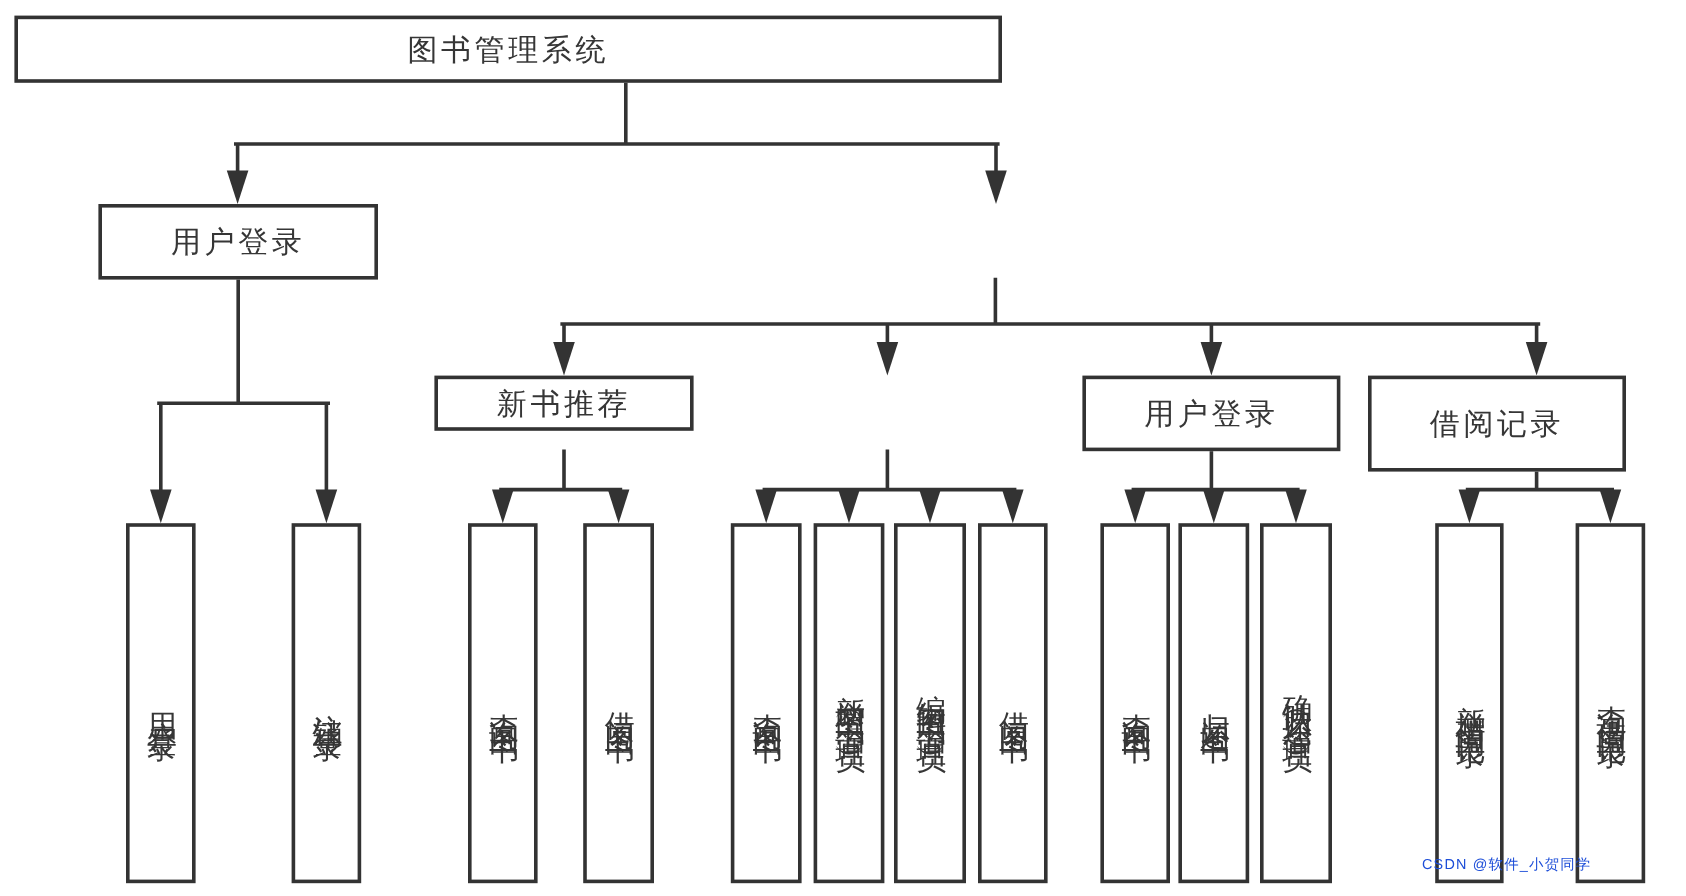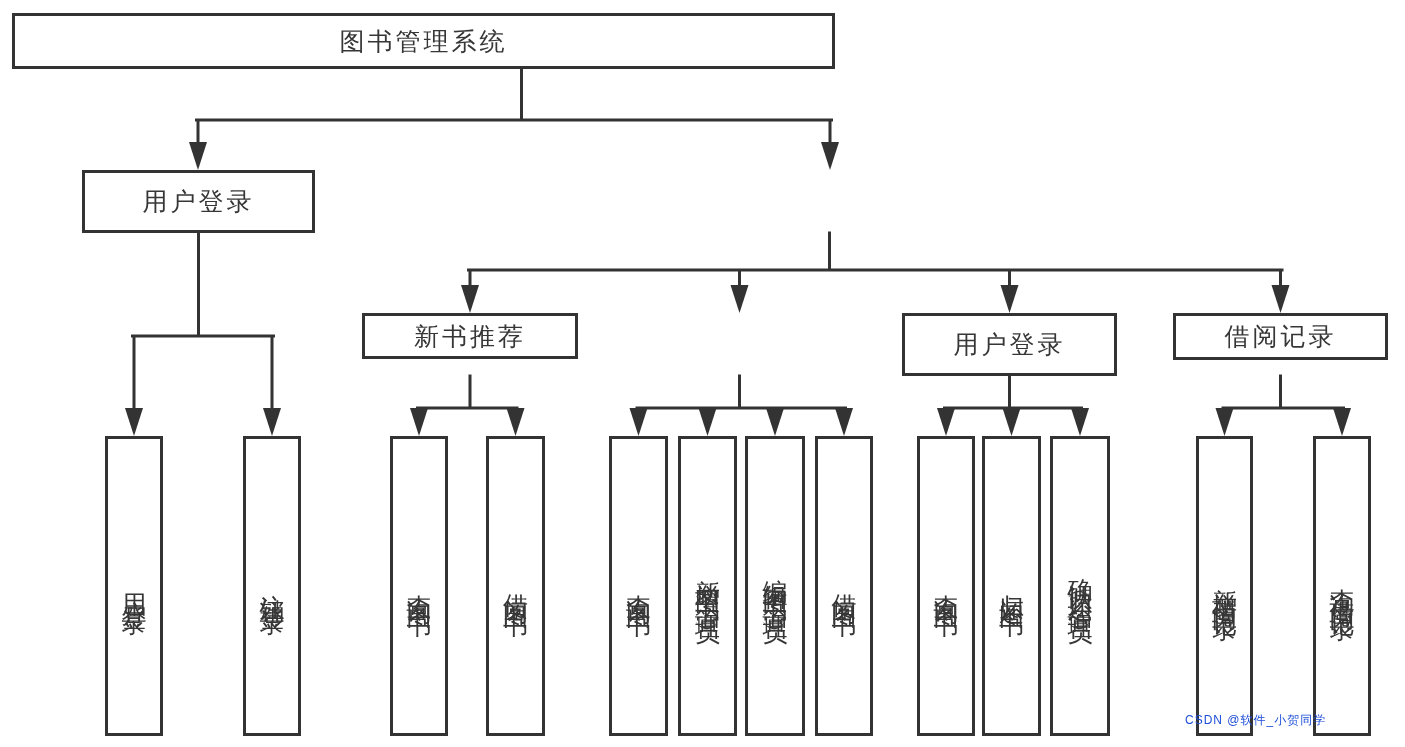--- a/index.html
+++ b/index.html
@@ -128,21 +128,21 @@
   <div class="hbox" style="left:82px; top:170px; width:233px; height:63px;">
     <span>用户登录</span>
   </div>
 
   <div class="hbox" style="left:362px; top:313px; width:216px; height:46px;">
     <span>新书推荐</span>
   </div>
   <div class="hbox" style="left:902px; top:313px; width:215px; height:63px;">
     <span>用户登录</span>
   </div>
-  <div class="hbox" style="left:1173px; top:313px; width:215px; height:47px;">
+  <div class="hbox" style="left:1140px; top:313px; width:215px; height:80px;">
     <span>借阅记录</span>
   </div>
 
   <div class="vbox" style="left:105px; width:58px;">
     <span class="vtext">用户登录</span>
   </div>
   <div class="vbox" style="left:243px; width:58px;">
     <span class="vtext">注销登录</span>
   </div>
 

